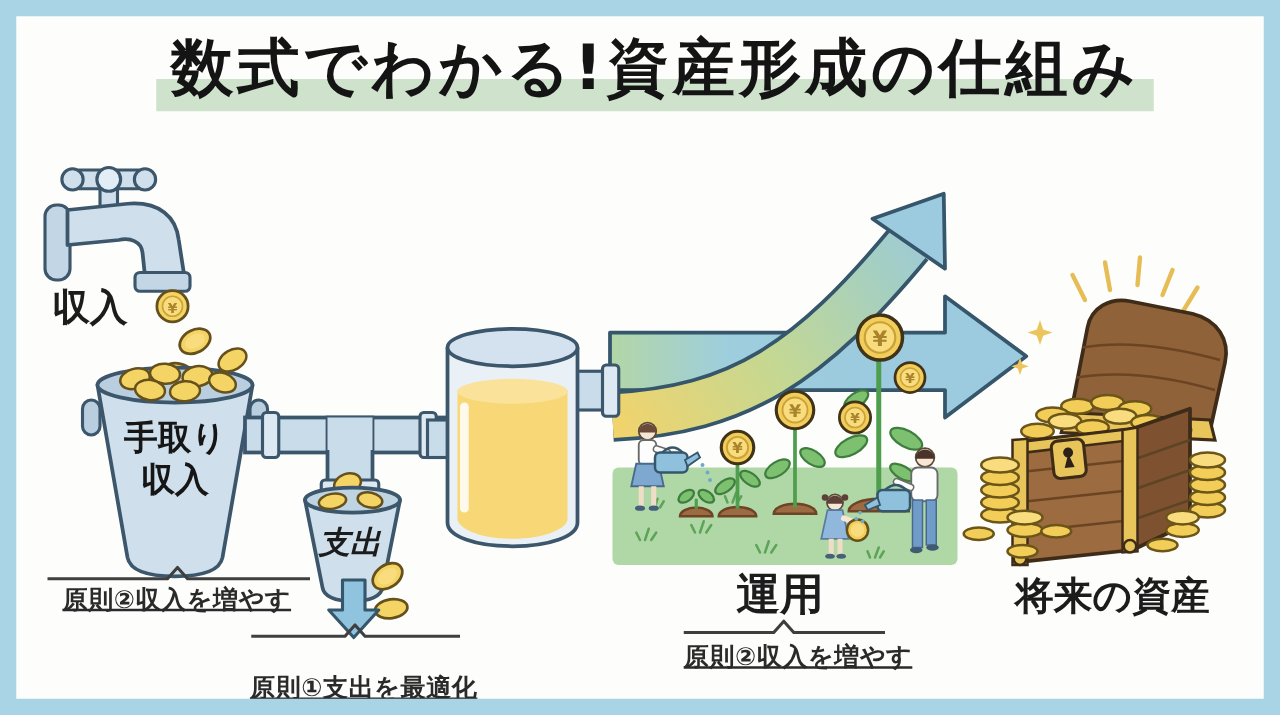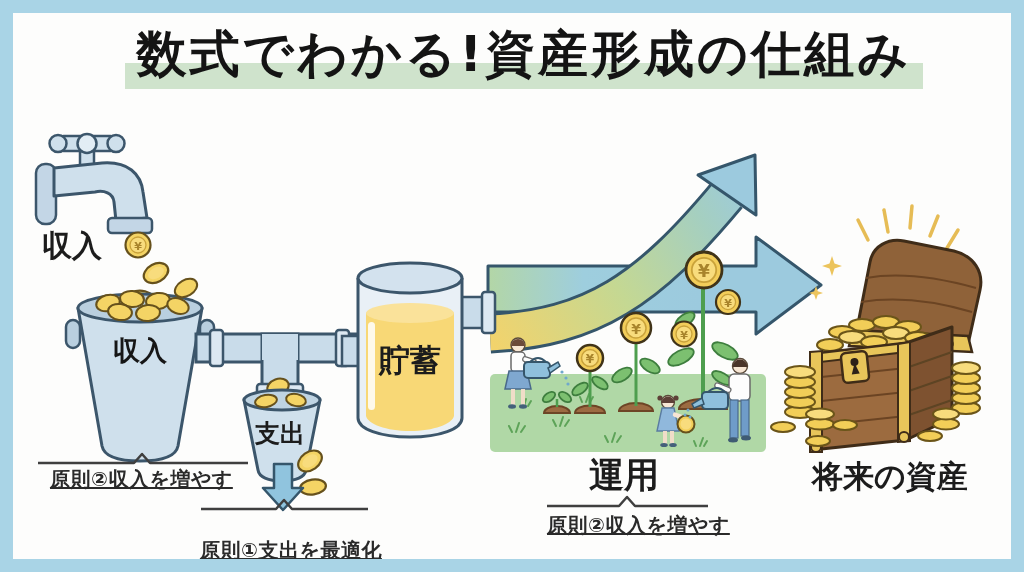--- a/index.html
+++ b/index.html
@@ -11,21 +11,21 @@
   .art{position:absolute;inset:0;z-index:1;}
   .lbl{position:absolute;z-index:10;font-weight:800;color:#1c1c1c;white-space:nowrap;}
   .title-wrap{position:absolute;top:20px;left:0;width:100%;text-align:center;z-index:10;padding-left:12px;}
   .title-text{
     display:inline-block;font-size:50px;line-height:1.38;font-weight:900;letter-spacing:3px;color:#141414;
     padding:0 12px;
     background:linear-gradient(180deg, rgba(0,0,0,0) 63%, #cfe3cc 63%, #cfe3cc 100%);
   }
   .income{left:42px;top:226px;font-size:30px;}
   .takehome{left:86px;top:334px;width:108px;text-align:center;font-size:27px;line-height:1.25;z-index:10;position:absolute;font-weight:800;color:#161616;}
-  .expense{left:255px;top:417px;font-size:25px;}
+  .expense{left:255px;top:417px;font-size:25px;font-style:italic;}
   .savings{left:379px;top:340px;font-size:31px;}
   .invest{left:589px;top:452px;font-size:35px;}
   .future{left:812px;top:456px;font-size:31px;}
   .principle{font-size:20px;color:#2a2a2a;letter-spacing:0.5px;text-decoration:underline;}
   .p2{left:50px;top:466px;}
   .p1{left:200px;top:513px;margin-top:24px;}
   .p3{left:547px;top:512px;}
 </style>
 </head>
 <body>
@@ -318,25 +318,25 @@
     </g>
   </svg>
 
   <div class="title-wrap">
     <span class="title-text">数式でわかる!資産形成の仕組み</span>
   </div>
 
   <div class="lbl income">収入</div>
 
   <div class="takehome">
+    <div>手取り</div>
     <div>収入</div>
   </div>
 
   <div class="lbl expense">支出</div>
-  <div class="lbl savings">貯蓄</div>
   <div class="lbl invest">運用</div>
   <div class="lbl future">将来の資産</div>
 
   <div class="lbl principle p2">原則②収入を増やす</div>
   <div class="lbl principle p1">原則①支出を最適化</div>
   <div class="lbl principle p3">原則②収入を増やす</div>
 
   <div class="frame"></div>
 </div>
 

